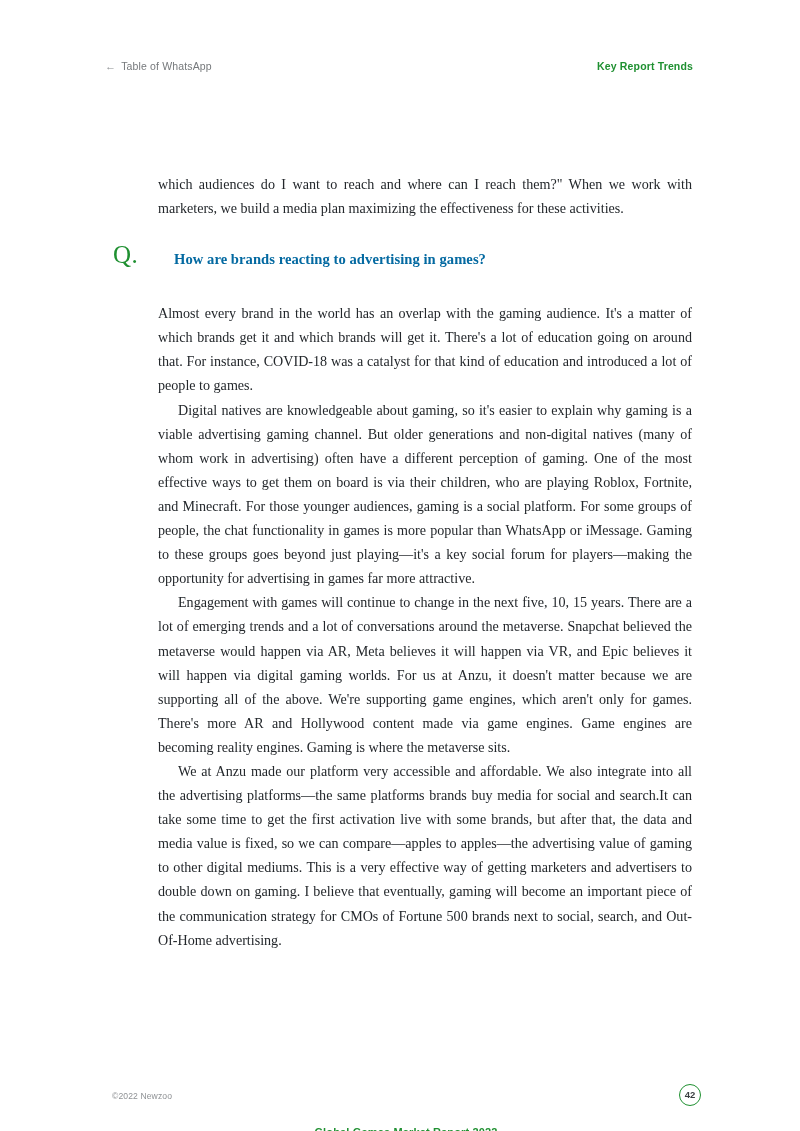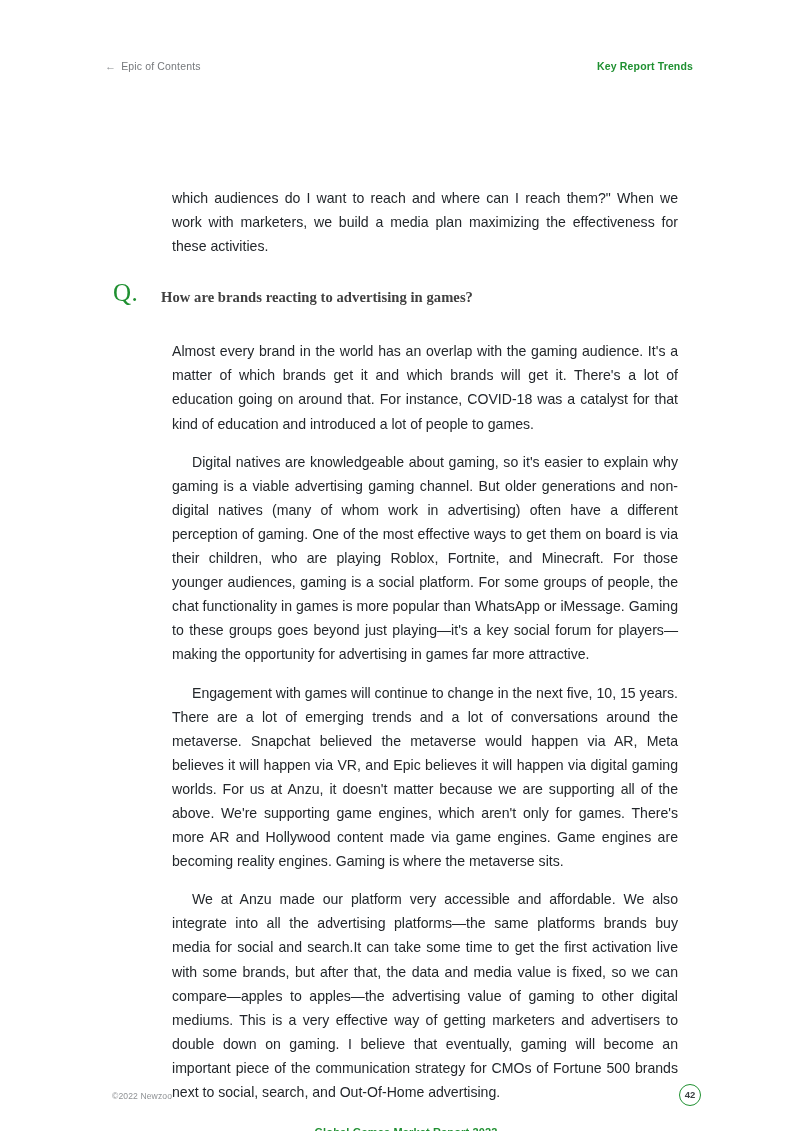--- a/index.html
+++ b/index.html
@@ -67,22 +67,22 @@
 
   
   .content {
     position: absolute;
     top: 172px;
     left: 158px;
     width: 534px;
   }
 
   p.body-par {
-    margin: 14px;
-    font-family: Liberation Sans, sans-serif;
+    margin: 0;
+    font-family: Liberation Serif, serif;
     font-size: 14.1px;
     line-height: 24.1px;
     text-align: justify;
     text-justify: inter-word;
     color: #23272b;
     hyphens: none;
   }
   p.indent {
     text-indent: 20px;
   }
@@ -99,26 +99,26 @@
     left: -45px;
     top: -7px;
     font-family: "Liberation Serif", "DejaVu Serif", serif;
     font-size: 25px;
     line-height: 1;
     color: #1f9031;
     letter-spacing: 0.5px;
     user-select: none;
   }
   .q-text {
-    margin: 3px;
+    margin: 16px;
     font-family: "Liberation Serif", "DejaVu Serif", serif;
     font-size: 14.6px;
     font-weight: 700;
     line-height: 20px;
-    color: #404040;
+    color: #0369a1;
     letter-spacing: 0.05px;
   }
 
   
   .page-footer {
     position: absolute;
     left: 112px;
     top: 1088px;
     width: 588px;
     height: 22px;
@@ -170,21 +170,21 @@
   }
 </style>
 </head>
 <body>
 
 <div class="page">
 
   <div class="page-header">
     <a class="toc-link" href="#">
       <span class="toc-arrow">←</span>
-      <span>Epic of Contents</span>
+      <span>Table of WhatsApp</span>
     </a>
     <div class="section-label">Key Report Trends</div>
   </div>
 
   <div class="content">
 
     <p class="body-par">which audiences do I want to reach and where can I reach them?" When we work with marketers, we build a media plan maximizing the effectiveness for these activities.</p>
 
     <div class="qa-block">
       <div class="q-mark">Q.</div>

